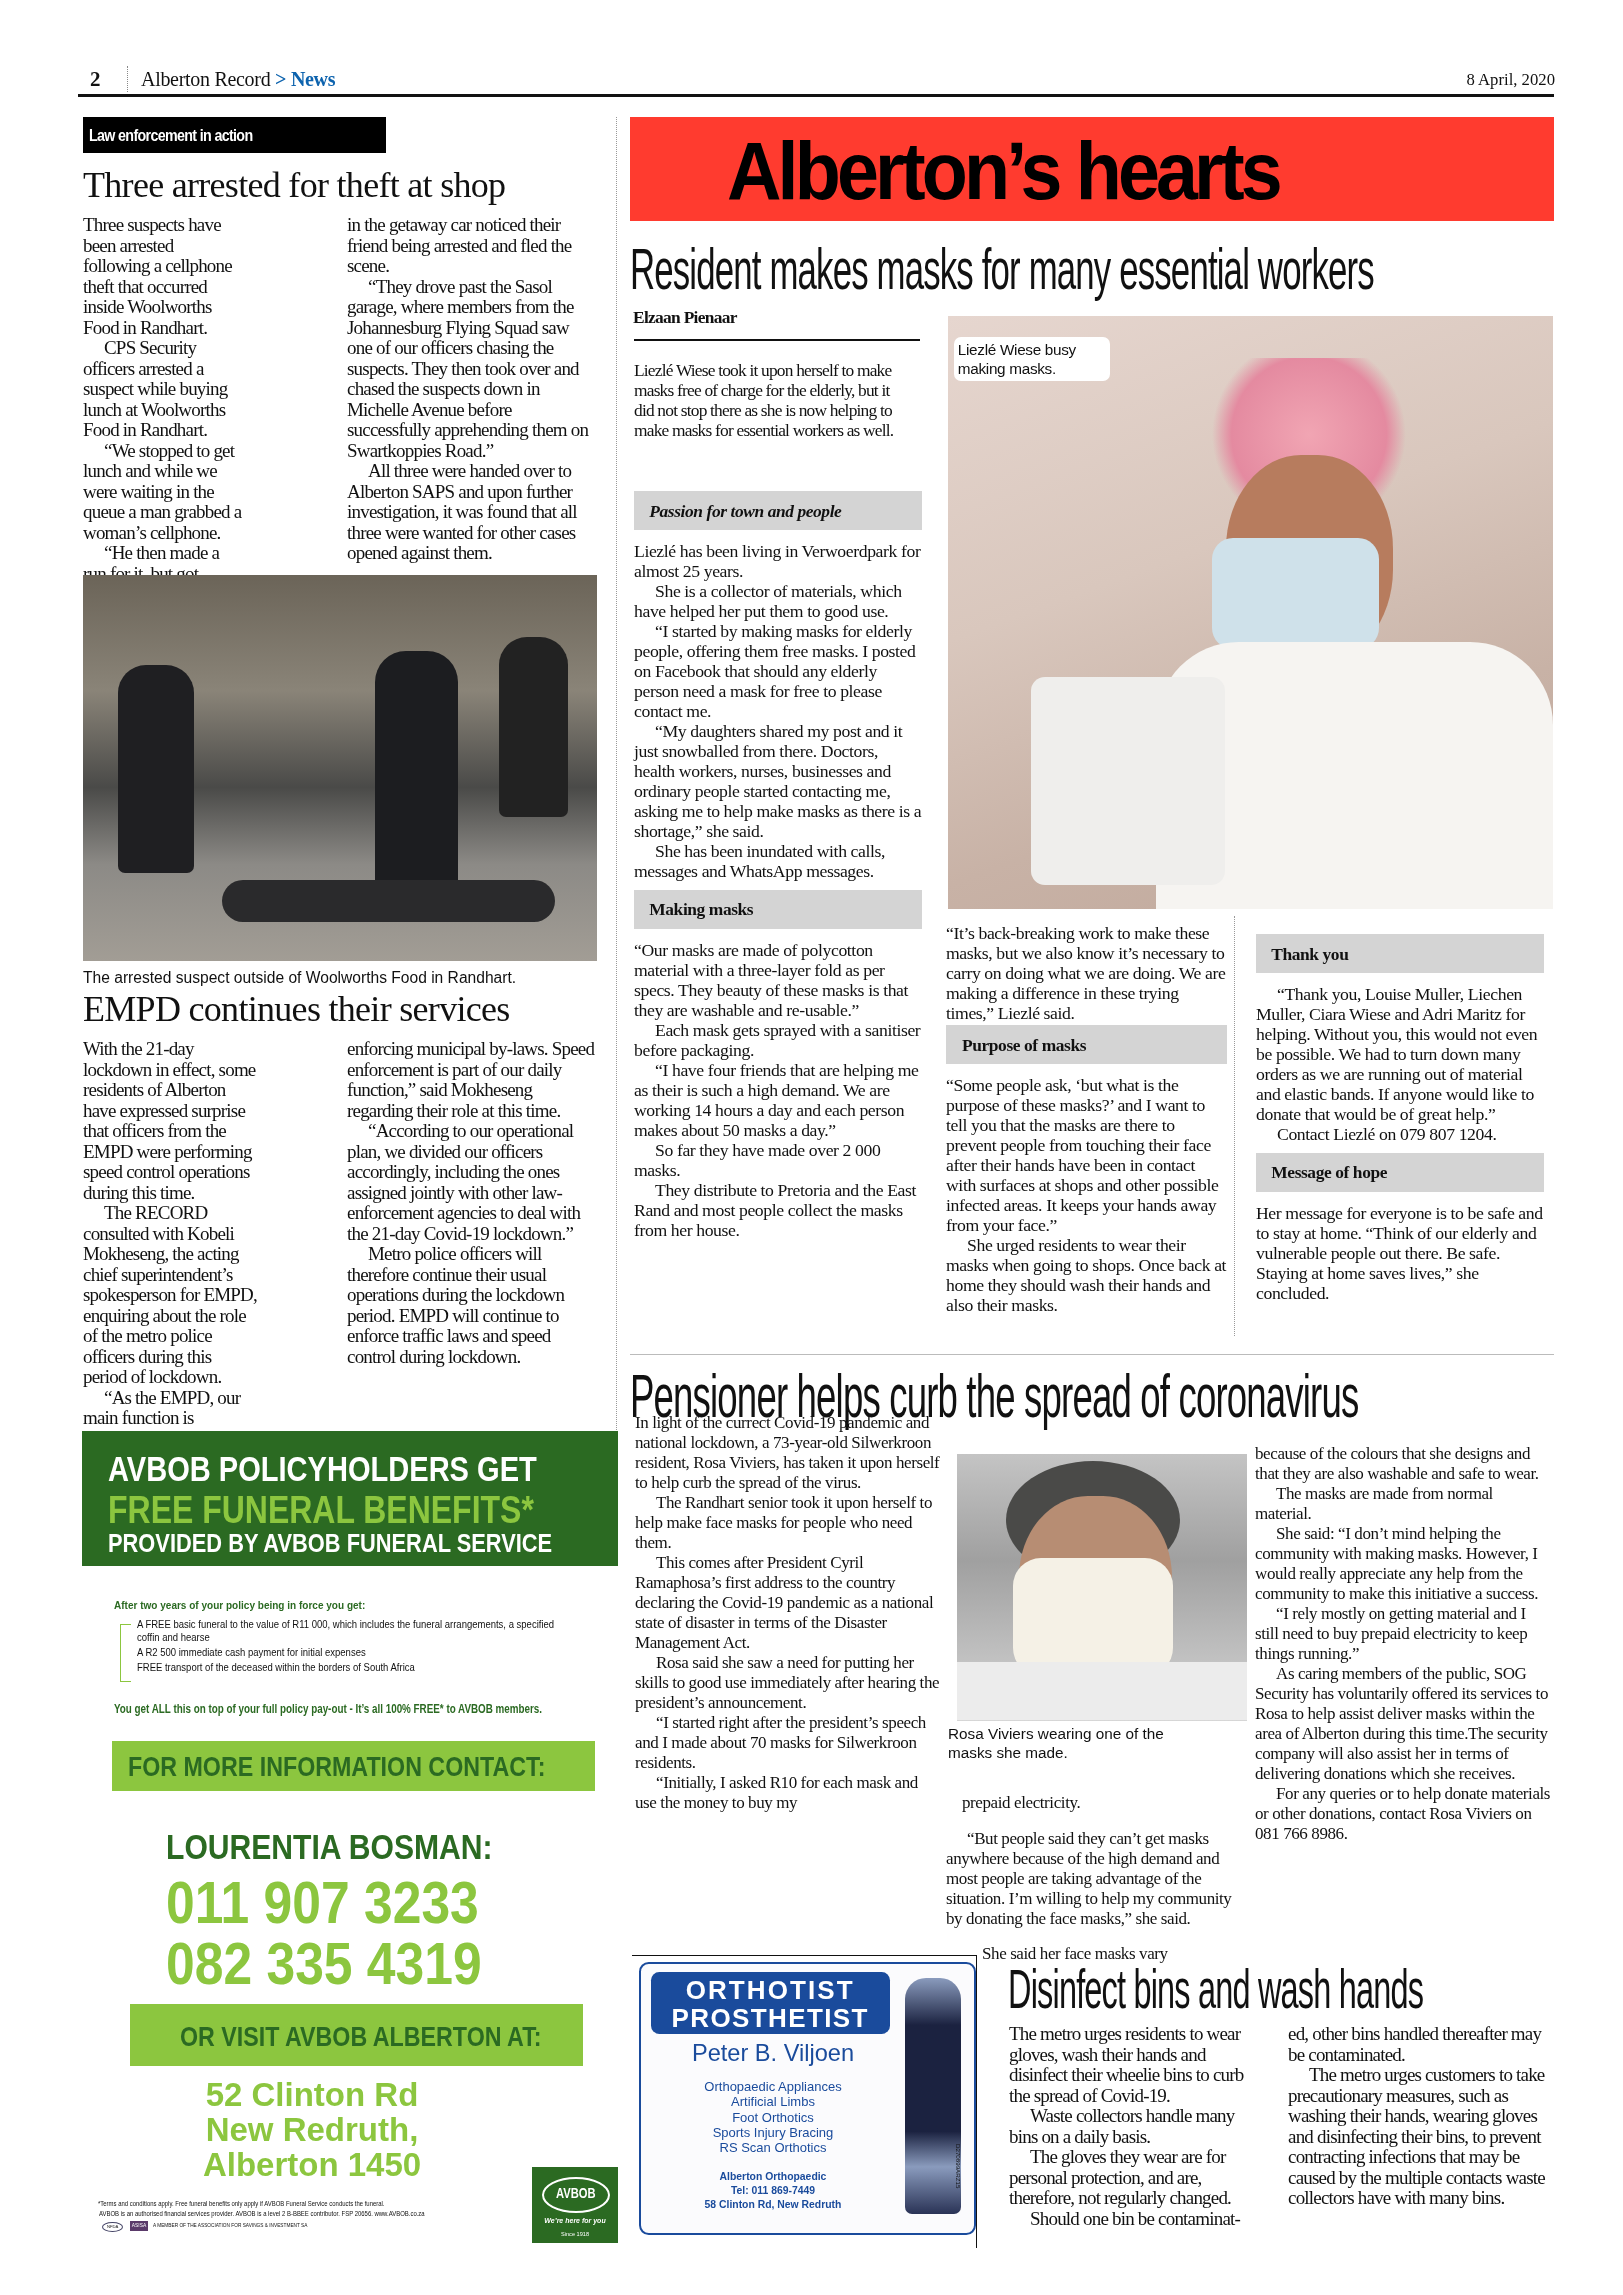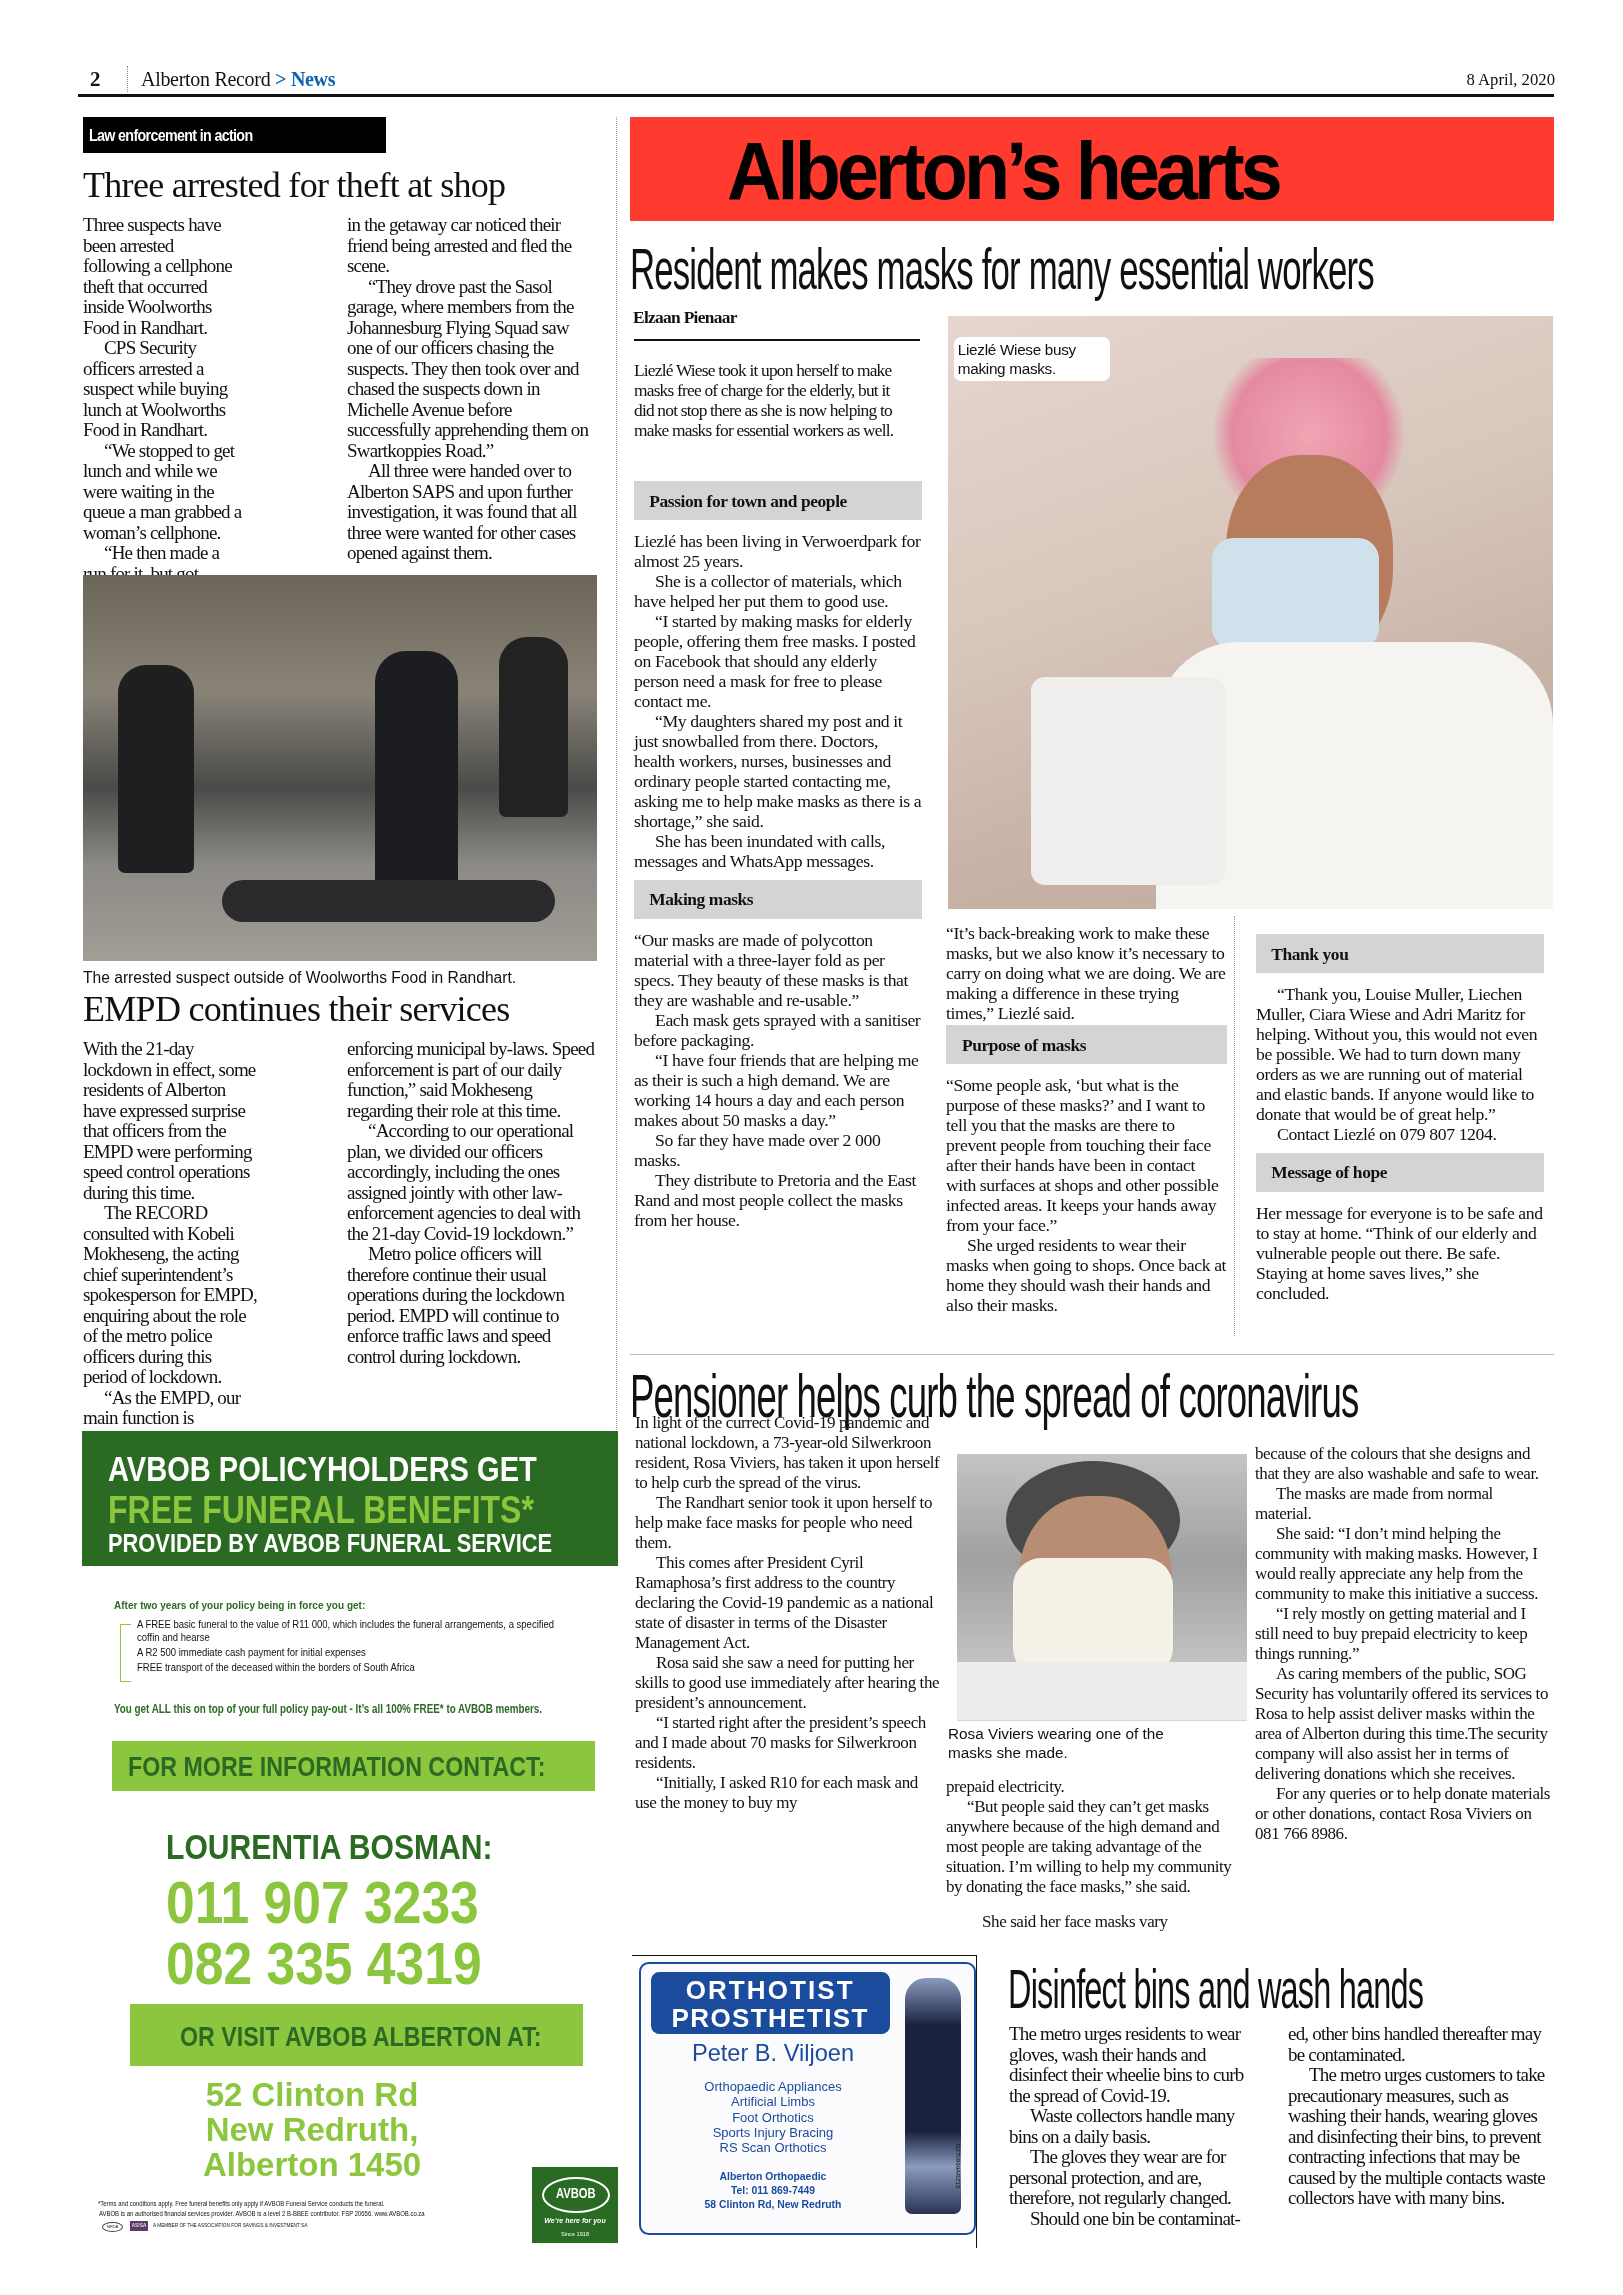--- a/index.html
+++ b/index.html
@@ -133,21 +133,21 @@
 <div class="abs" style="left:948px;top:316px;width:605px;height:593px;background:linear-gradient(160deg,#e6d6cf 0%,#d9c7bd 40%,#c8b2a6 70%,#bfa79a 100%);overflow:hidden;">
   <div class="abs" style="left:257px;top:42px;width:208px;height:153px;background:radial-gradient(circle,#f1a5b3 0%,#e48aa0 60%,rgba(228,138,160,0) 75%);"></div>
   <div class="abs" style="left:278px;top:139px;width:167px;height:208px;background:#b77c5e;border-radius:45%;"></div>
   <div class="abs" style="left:264px;top:222px;width:167px;height:111px;background:#cfe1ea;border-radius:21px;"></div>
   <div class="abs" style="left:208px;top:326px;width:397px;height:278px;background:#f6f4f1;border-radius:83px 83px 0 0;"></div>
   <div class="abs" style="left:83px;top:361px;width:194px;height:208px;background:#efeeec;border-radius:14px;"></div>
   <div class="abs caption" style="left:5.6px;top:21px;width:156px;background:#fff;padding:2.8px 4.2px;box-sizing:border-box;font-size:15.3px;line-height:19px;letter-spacing:-0.3px;border-radius:7px;">Liezlé Wiese busy making masks.</div>
 </div>
 
 <div class="abs body" id="masks_colA" style="left:634px;top:476px;width:288px;">
-    <div class="sub" style="margin: 5px 0px 11px;">Passion for town and people</div>
+    <div class="sub" style="margin: 15px 0px 11px; font-style: italic;">Passion for town and people</div>
     <div>
       <p style="margin: 0px;">Liezlé has been living in Verwoerdpark for almost 25 years.</p>
       <p style="margin: 0px; text-indent: 21px;">She is a collector of materials, which have helped her put them to good use.</p>
       <p style="margin: 0px; text-indent: 21px;">“I started by making masks for elderly people, offering them free masks. I posted on Facebook that should any elderly person need a mask for free to please contact me.</p>
       <p style="margin: 0px; text-indent: 21px;">“My daughters shared my post and it just snowballed from there. Doctors, health workers, nurses, businesses and ordinary people started contacting me, asking me to help make masks as there is a shortage,” she said.</p>
       <p style="margin: 0px; text-indent: 21px;">She has been inundated with calls, messages and WhatsApp messages.</p>
     </div>
     <div class="sub" style="margin: 8.3px 0px 11px;">Making masks</div>
     <div>
       <p style="margin: 0px;">“Our masks are made of polycotton material with a three-layer fold as per specs. They beauty of these masks is that they are washable and re-usable.”</p>
@@ -197,21 +197,21 @@
 
 <div class="abs" style="left:957px;top:1454px;width:290px;height:267px;background:linear-gradient(180deg,#c4c4c4 0%,#a0a0a0 40%,#d6d6d6 100%);overflow:hidden;">
   <div class="abs" style="left:49px;top:7px;width:174px;height:118px;background:#4a4a48;border-radius:50%;"></div>
   <div class="abs" style="left:62px;top:42px;width:153px;height:180px;background:#b78d73;border-radius:45%;"></div>
   <div class="abs" style="left:56px;top:104px;width:160px;height:118px;background:#f5f1e6;border-radius:28px;"></div>
   <div class="abs" style="left:0;top:208px;width:290px;height:58px;background:#ececec;"></div>
 </div>
 <div class="abs caption" style="left:948px;top:1724px;width:236px;font-size:15.3px;line-height:19.4px;">Rosa Viviers wearing one of the masks she made.</div>
 
 <div class="abs body" id="pens_c2" style="left:946px;top:1777px;width:298px;font-size:17px;line-height:20px;">
-    <p class="" style="margin: 0px;">prepaid electricity.</p>
+    <p class="" style="margin: 16px;">prepaid electricity.</p>
     <p class="in" style="margin: 0px; text-indent: 21px;">“But people said they can’t get masks anywhere because of the high demand and most people are taking advantage of the situation. I’m willing to help my community by donating the face masks,” she said.</p>
     <p class="in" style="margin: 15px; text-indent: 21px;">She said her face masks vary</p>
   </div>
 <div class="abs body" id="pens_c3" style="left:1255px;top:1444px;width:298px;font-size:17px;line-height:20px;">
     <p class="" style="margin: 0px;">because of the colours that she designs and that they are also washable and safe to wear.</p>
     <p class="in" style="margin: 0px; text-indent: 21px;">The masks are made from normal material.</p>
     <p class="in" style="margin: 0px; text-indent: 21px;">She said: “I don’t mind helping the community with making masks. However, I would really appreciate any help from the community to make this initiative a success.</p>
     <p class="in" style="margin: 0px; text-indent: 21px;">“I rely mostly on getting material and I still need to buy prepaid electricity to keep things running.”</p>
     <p class="in" style="margin: 0px; text-indent: 21px;">As caring members of the public, SOG Security has voluntarily offered its services to Rosa to help assist deliver masks within the area of Alberton during this time.The security company will also assist her in terms of delivering donations which she receives.</p>
     <p class="in" style="margin: 0px; text-indent: 21px;">For any queries or to help donate materials or other donations, contact Rosa Viviers on 081 766 8986.</p>

